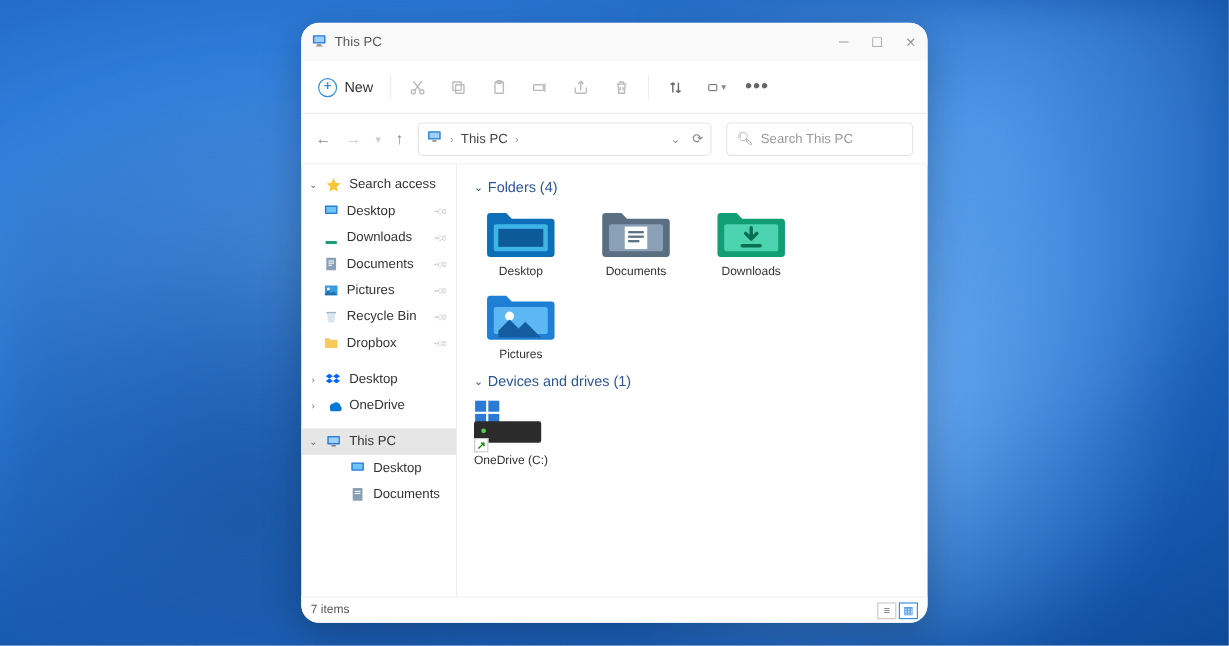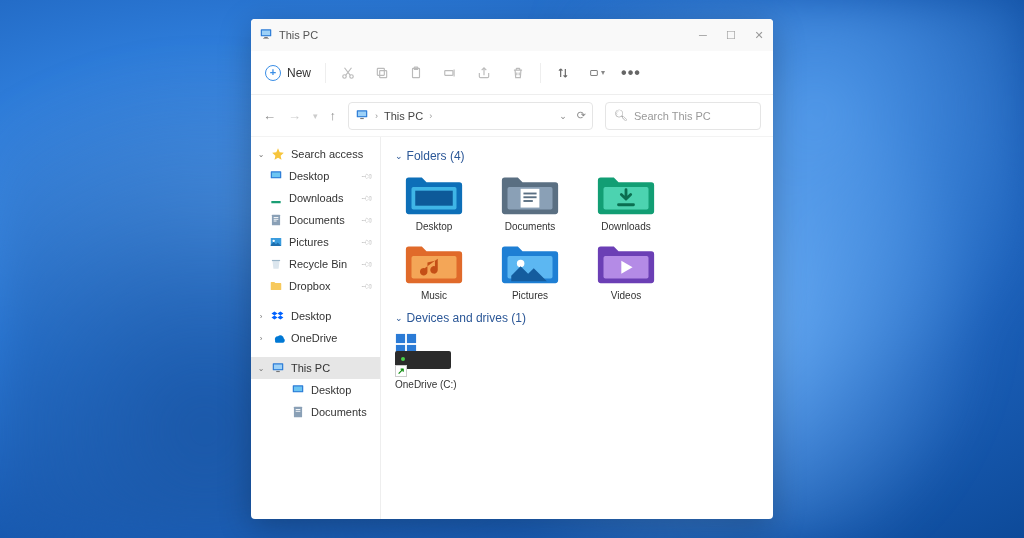--- a/index.html
+++ b/index.html
@@ -12,21 +12,21 @@
     body::before {
       content:''; position:absolute; inset:0;
       background:
         radial-gradient(circle at 70% 60%, #6eb0f6 0%, transparent 35%),
         radial-gradient(circle at 20% 80%, #1b58a8 0%, transparent 40%),
         radial-gradient(circle at 80% 20%, #4d95e6 0%, transparent 30%);
       filter: blur(20px);
     }
     .window {
       width: 522px; height: 500px; background: #fff;
-      border-radius: 4px; box-shadow: 0 8px 32px rgba(0,0,0,0.25);
+      border-radius: 15px; box-shadow: 0 8px 32px rgba(0,0,0,0.25);
       display: flex; flex-direction: column; position: relative; z-index: 1;
       overflow: hidden;
     }
     
     .titlebar {
       height: 32px; display: flex; align-items: center; padding: 0 8px;
       font-size: 11px; color: #555; background: #f9f9f9;
     }
     .titlebar .pc-icon svg { width: 14px; height: 14px; margin-right: 6px; }
     .titlebar .controls { margin-left: auto; display: flex; gap: 16px; color: #999; }
@@ -367,53 +367,33 @@
           <span class="folder-icon">
             <svg viewBox="0 0 64 50">
                 <path d="M2 10a3 3 0 013-3h14l5 5h35a3 3 0 013 3v28a3 3 0 01-3 3H5a3 3 0 01-3-3z" fill="#129e74"></path>
                 <rect x="8" y="17" width="48" height="24" rx="2" fill="#4cd3b0"></rect>
                 <path d="M32 20v10m0 0l-5-5m5 5l5-5M24 36h16" stroke="#0a6e50" stroke-width="3" stroke-linecap="round" fill="none"></path>
               </svg>
           </span>
           <span class="label">Downloads</span>
         </div>
 
-        <div class="folder-item">
-          <span class="folder-icon">
-            <svg viewBox="0 0 64 50">
-                <path d="M2 10a3 3 0 013-3h14l5 5h35a3 3 0 013 3v28a3 3 0 01-3 3H5a3 3 0 01-3-3z" fill="#e06a2a"></path>
-                <rect x="8" y="17" width="48" height="24" rx="2" fill="#f4a657"></rect>
-                <path d="M36 20v12a4 4 0 11-3-4V22l-8 2v10a4 4 0 11-3-4" fill="#c44f17"></path>
-              </svg>
-          </span>
-          <span class="label">Music</span>
-        </div>
 
         <div class="folder-item">
           <span class="folder-icon">
             <svg viewBox="0 0 64 50">
                 <path d="M2 10a3 3 0 013-3h14l5 5h35a3 3 0 013 3v28a3 3 0 01-3 3H5a3 3 0 01-3-3z" fill="#1e7fd4"></path>
                 <rect x="8" y="17" width="48" height="24" rx="2" fill="#5cb7f2"></rect>
                 <circle cx="22" cy="25" r="4" fill="#fff"></circle>
                 <path d="M12 38l10-10 8 8 6-6 14 14H12z" fill="#145c9e"></path>
               </svg>
           </span>
           <span class="label">Pictures</span>
         </div>
 
-        <div class="folder-item">
-          <span class="folder-icon">
-            <svg viewBox="0 0 64 50">
-                <path d="M2 10a3 3 0 013-3h14l5 5h35a3 3 0 013 3v28a3 3 0 01-3 3H5a3 3 0 01-3-3z" fill="#6b3fb5"></path>
-                <rect x="8" y="17" width="48" height="24" rx="2" fill="#b48be6"></rect>
-                <path d="M27 22v14l12-7z" fill="#fff"></path>
-              </svg>
-          </span>
-          <span class="label">Videos</span>
-        </div>
       </div>
 
       <div class="section-header">
         <span class="caret-dn">⌄</span>
         <span>Devices and drives (1)</span>
       </div>
       <div class="grid">
         <div class="drive-item">
           <div class="drive-visual">
             <span class="drive-winlogo">
@@ -426,13 +406,20 @@
             </span>
             <span class="drive-box"></span>
             <span class="drive-shortcut">↗</span>
           </div>
           <span class="label">OneDrive (C:)</span>
         </div>
       </div>
     </div>
   </div>
 
+  <div class="statusbar">
+    <span>7 items</span>
+    <div class="view-toggles">
+      <span class="vt">≡</span>
+      <span class="vt active">▦</span>
+    </div>
+  </div>
 </div>
 
 </body></html>

